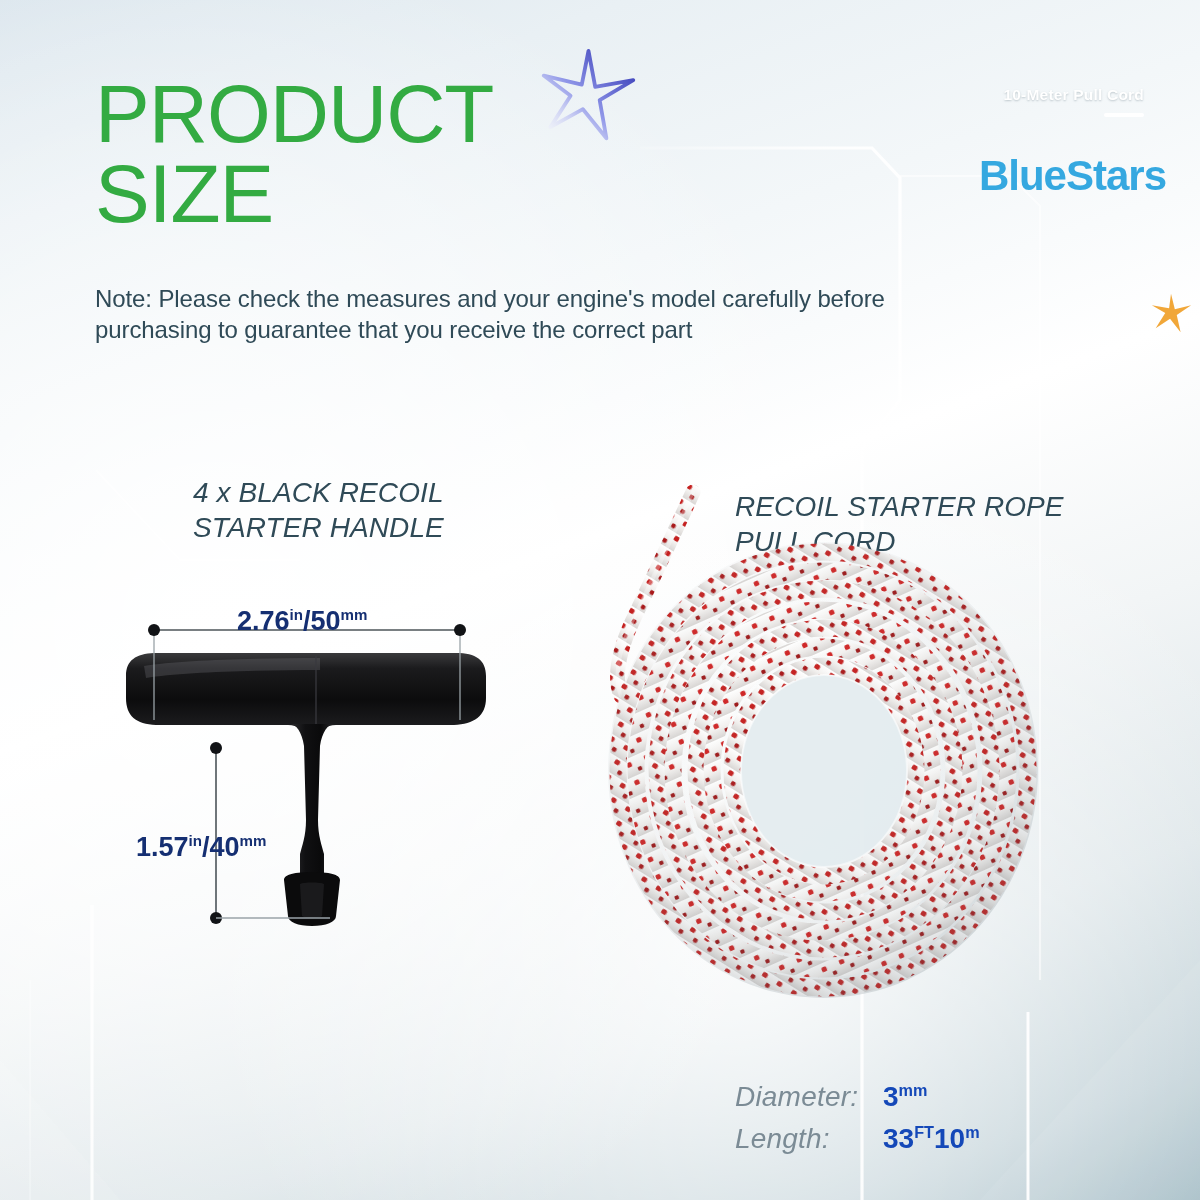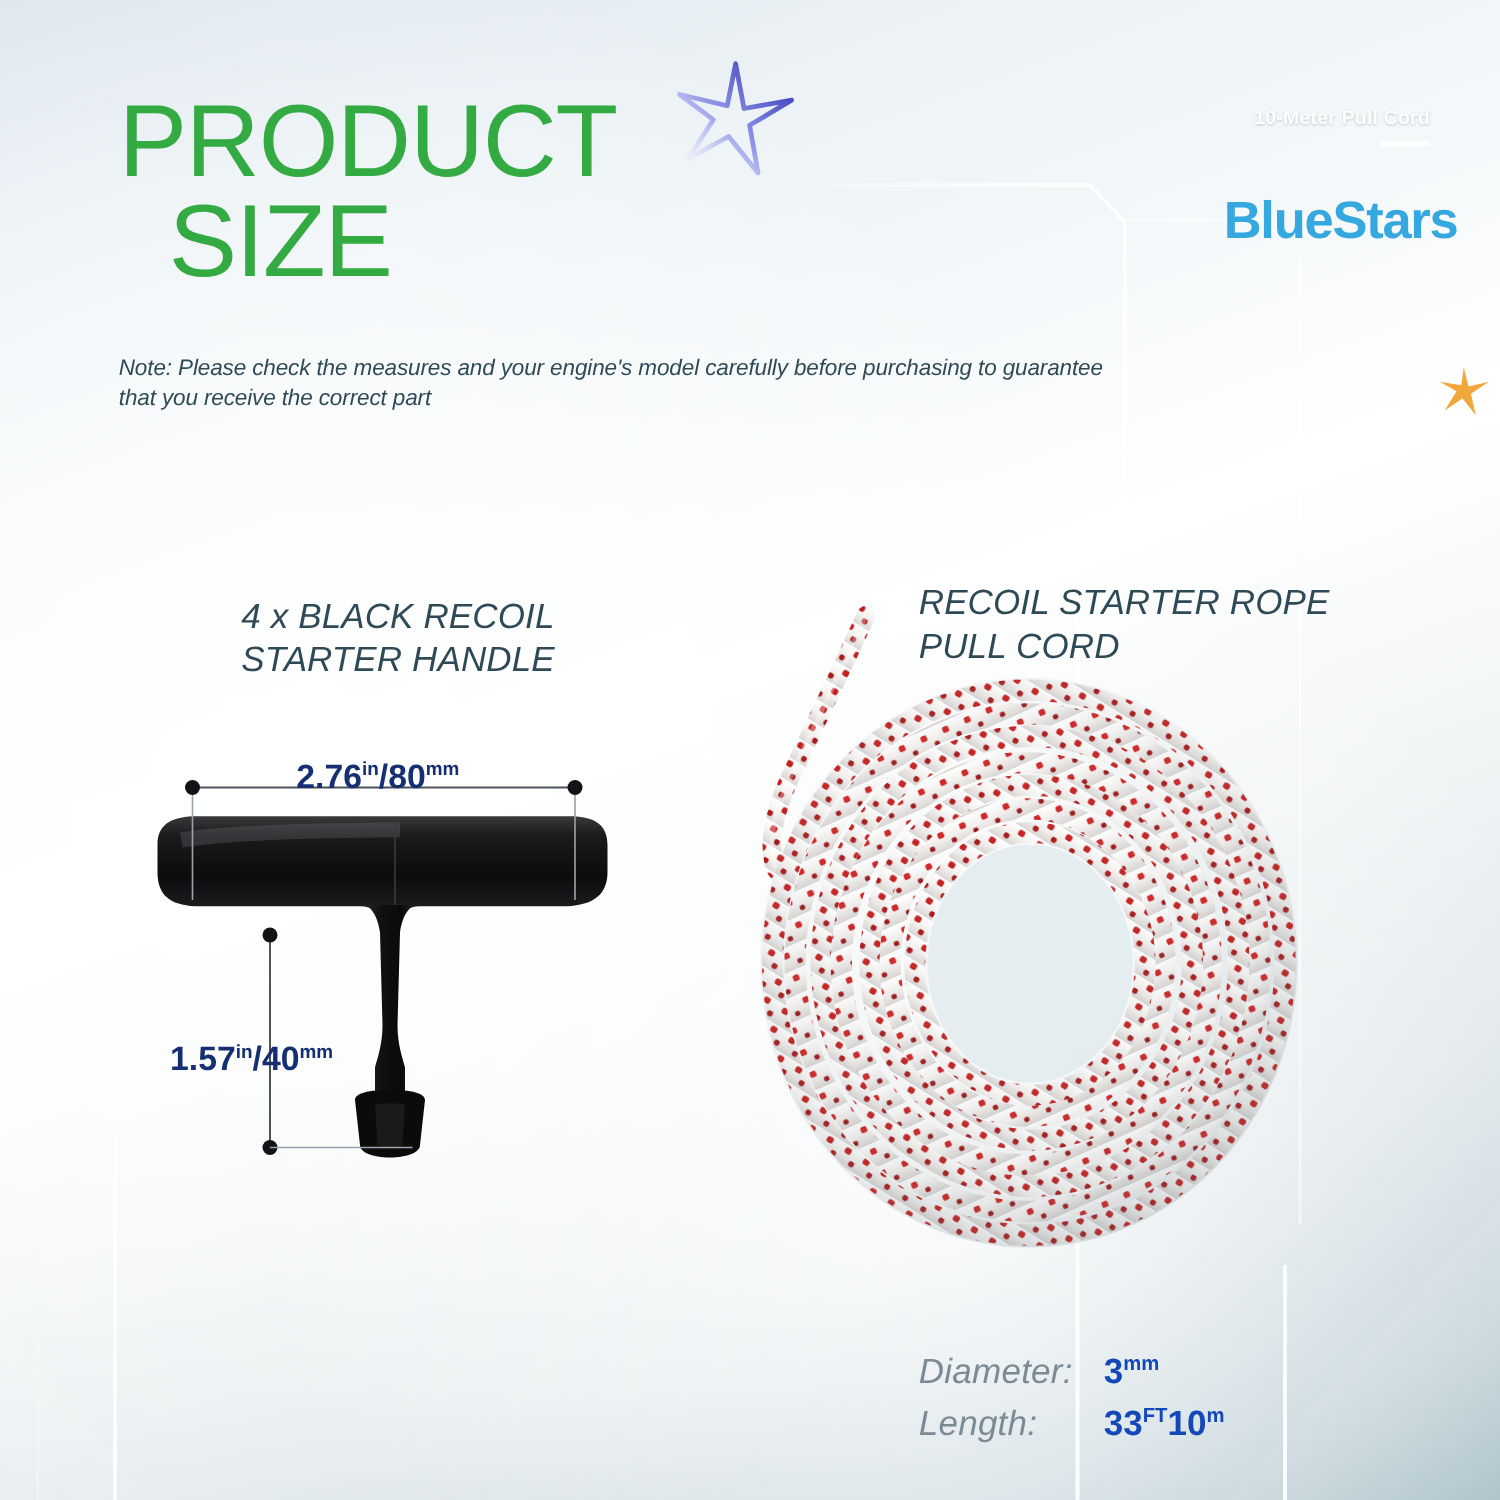--- a/index.html
+++ b/index.html
@@ -39,27 +39,27 @@
     margin-top:9px; margin-left:auto;
     width:40px; height:4px; border-radius:2px; background:#ffffff;
   }
 
   
   .headline {
     position:absolute; left:95px; top:74px;
     font-size:82px; line-height:0.98; font-weight:400;
     color:#33ab42; letter-spacing:-1px;
   }
-  .headline .l2 { display:block;margin-left:40px; }
+  .headline .l2 { display:block; }
   .star-deco { position:absolute; left:528px; top:42px; width:112px; height:112px; }
 
   
   .note {
     position:absolute; left:95px; top:283px; width:790px;
-    font-size:18px; line-height:1.31; font-style:italic;
+    font-size:24px; line-height:1.31; 
     color:#2f4a57; letter-spacing:-0.1px;
   }
 
   
   .brand {
     position:absolute; right:34px; top:200px;
     transform-origin:right top;
     transform:rotate(90deg) translate(0,0);
   }
   .brand-inner {
@@ -71,21 +71,21 @@
   .brand-blue { color:#35a8e0; }
   .brand-stars { color:#35a8e0; }
   .brand-star-icon { position:absolute; right:6px; top:290px; width:46px; height:46px; }
 
   
   .cap {
     position:absolute; font-style:italic; font-size:28px;
     line-height:1.24; color:#2f4a57; letter-spacing:0.1px;
   }
   .cap-handle { left:193px; top:476px; width:320px; }
-  .cap-rope   { left:735px; top:465px; width:330px;font-style:italic; }
+  .cap-rope   { left:735px; top:490px; width:330px;font-style:italic; }
 
   
   .dim {
     position:absolute; font-weight:700; color:#152f72; white-space:nowrap;
   }
   .dim sup { font-size:0.56em; font-weight:700; vertical-align:super; letter-spacing:0; }
   .dim-w { left:237px; top:606px; font-size:27px; }
   .dim-h { left:88px;  top:832px; font-size:27px;margin-left:48px; }
 
   
@@ -220,21 +220,21 @@
     <circle cx="340" cy="30" r="6" fill="#111316"></circle>
 
     <line x1="96" y1="148" x2="96" y2="318" stroke="#4c5459" stroke-width="1.6"></line>
     <circle cx="96" cy="148" r="6" fill="#111316"></circle>
     <circle cx="96" cy="318" r="6" fill="#111316"></circle>
 
     <line x1="96" y1="318" x2="210" y2="318" stroke="#9aa3a8" stroke-width="1.3"></line>
   </svg>
 
   <div class="dim dim-w">
-    <span>2.76</span><sup>in</sup><span>/80</span><sup>mm</sup>
+    <span>2.76</span><sup>in</sup><span>/50</span><sup>mm</sup>
   </div>
 
   <div class="dim dim-h">
     <span>1.57</span><sup>in</sup><span>/40</span><sup>mm</sup>
   </div>
 
   <svg class="rope" viewBox="0 0 470 580">
     <defs>
       <linearGradient id="ropeBody" x1="0" y1="0" x2="0" y2="1">
         <stop offset="0%" stop-color="#ffffff"></stop>

